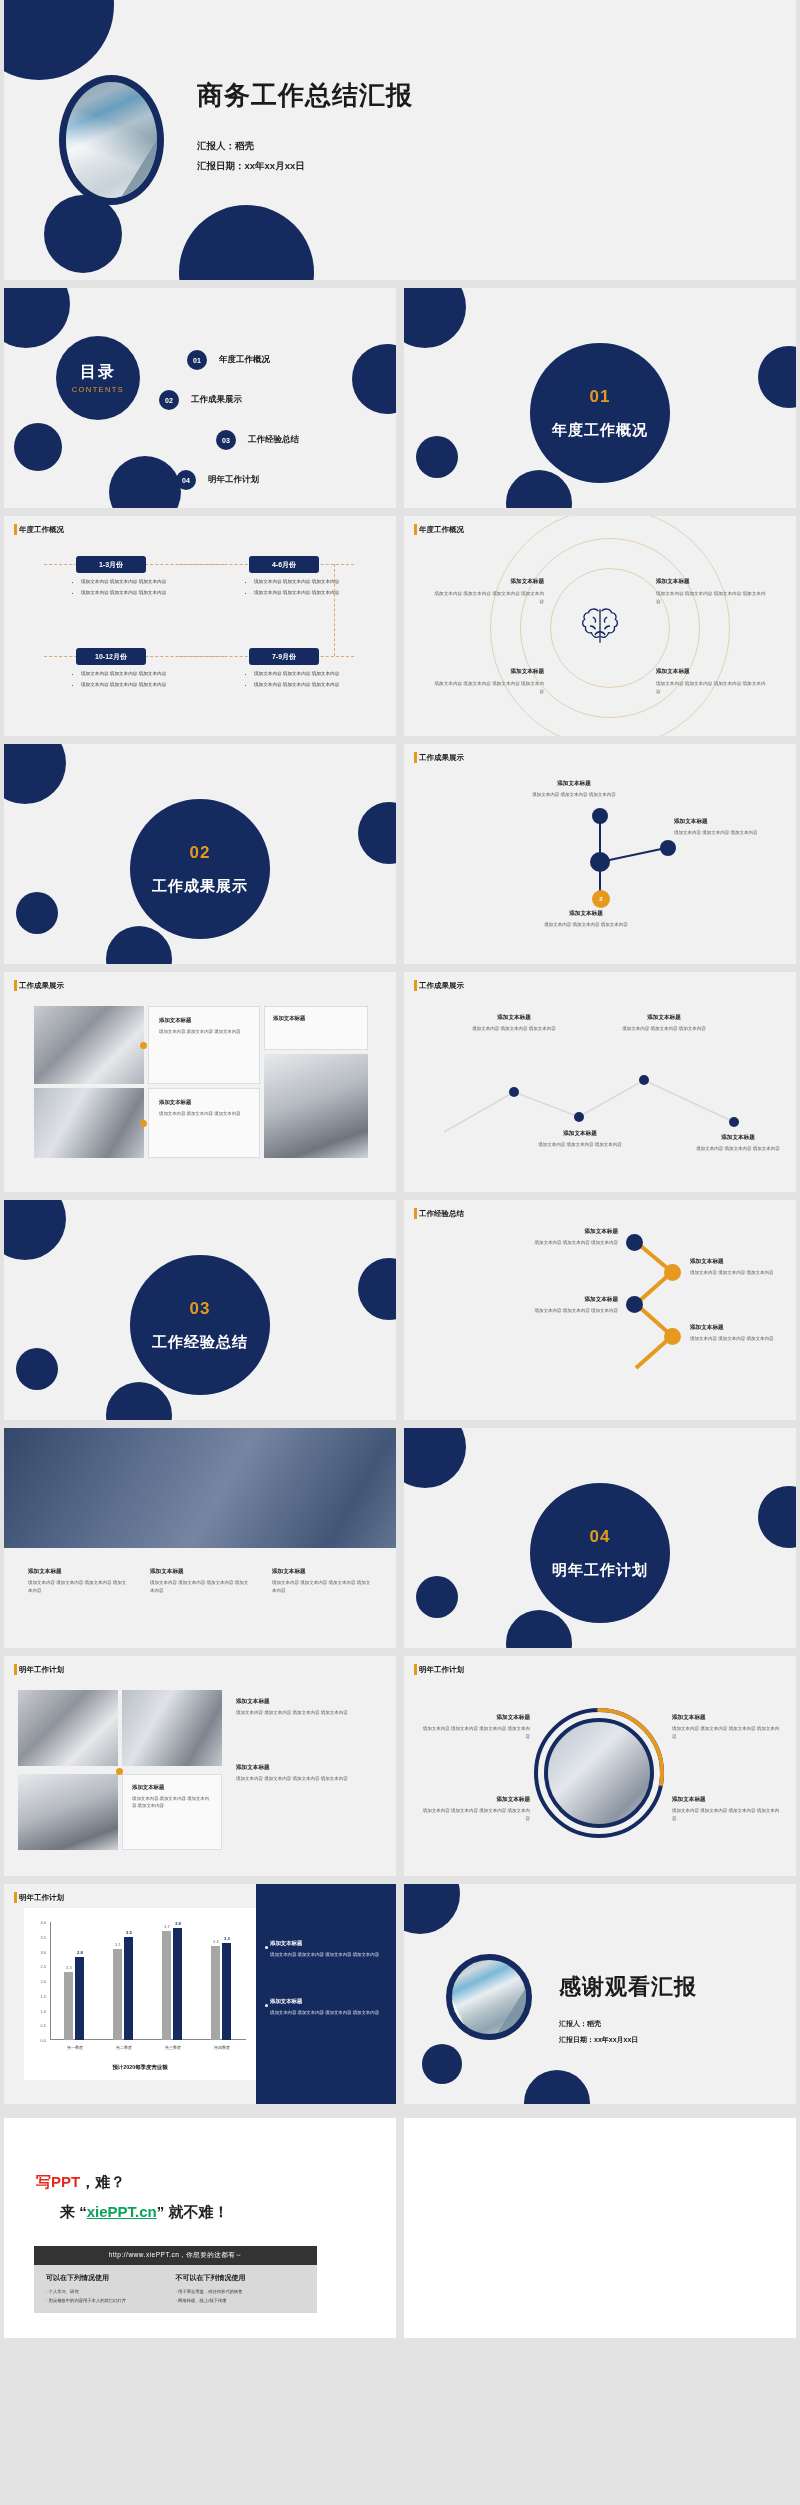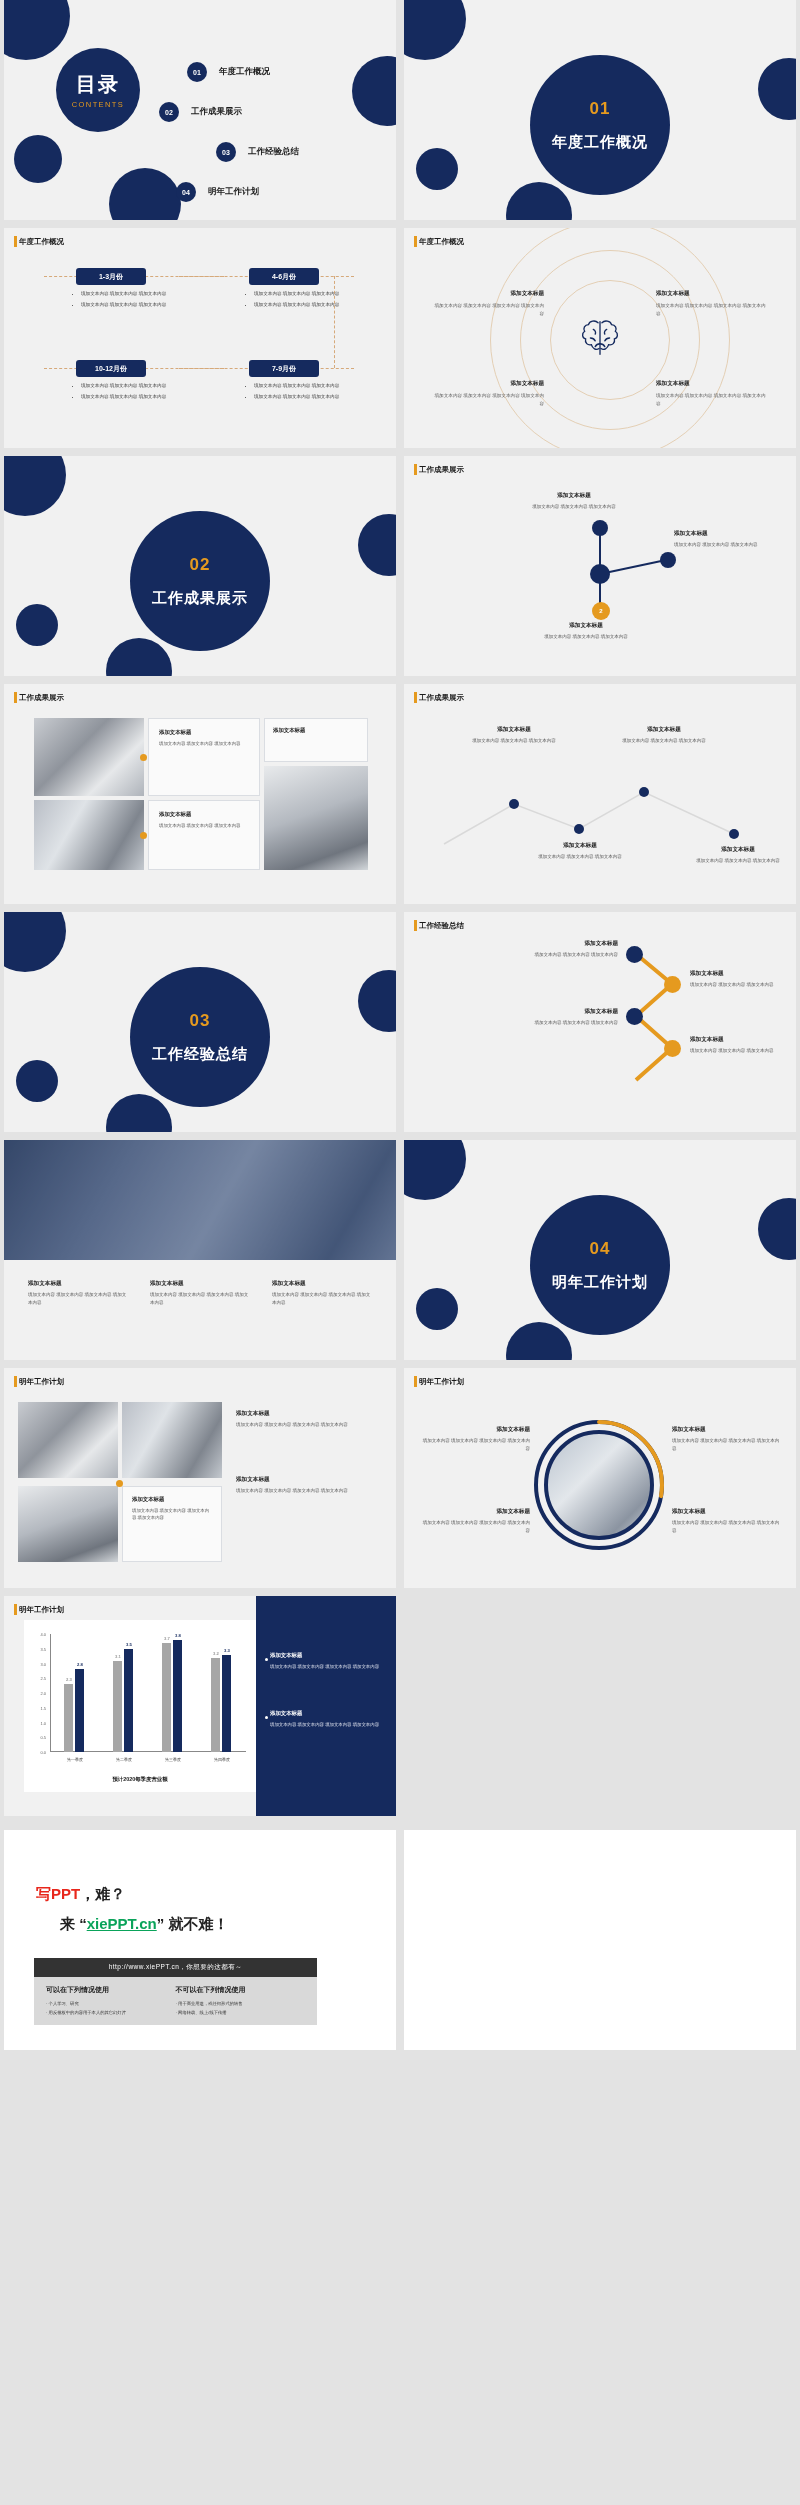--- a/index.html
+++ b/index.html
@@ -48,21 +48,21 @@
   
   .toc-c1 { width: 88px; height: 88px; left: -22px; top: -28px; }
   .toc-c2 { width: 48px; height: 48px; left: 10px; top: 135px; }
   .toc-c3 { width: 72px; height: 72px; left: 105px; top: 168px; }
   .toc-c4 { width: 70px; height: 70px; right: -26px; top: 56px; }
   .toc-main {
     position: absolute; left: 52px; top: 48px; width: 84px; height: 84px;
     border-radius: 50%; background: #152a5e; color: #fff;
     display: flex; flex-direction: column; align-items: center; justify-content: center;
   }
-  .toc-main .cn { font-size: 20px; font-weight: bold; letter-spacing: 2px; }
+  .toc-main .cn { font-size: 16px; font-weight: bold; letter-spacing: 2px; }
   .toc-main .en { font-size: 7.5px; color: #e59a1f; letter-spacing: 1.4px; margin-top: 2px; }
   .toc-item { position: absolute; display: flex; align-items: center; }
   .toc-item .num {
     width: 20px; height: 20px; border-radius: 50%; background: #152a5e; color: #fff;
     font-size: 7px; display: flex; align-items: center; justify-content: center; font-weight: bold;
   }
   .toc-item .lbl { font-size: 8.5px; font-weight: bold; color: #1b1b1b; margin-left: 12px; }
   .toc-i0 { left: 183px; top: 62px; }
   .toc-i1 { left: 155px; top: 102px; }
   .toc-i2 { left: 212px; top: 142px; }
@@ -177,20 +177,29 @@
   .wm-body { background: #d9d9d9; padding: 8px 12px; display: flex; }
   .wm-col { width: 50%; }
   .wm-col h4 { font-size: 7px; color: #1b1b1b; margin-bottom: 5px; }
   .wm-col p { font-size: 4.3px; color: #333; line-height: 2; }
 </style>
 </head>
 <body>
 
 <div class="deck">
 
+  <div class="slide full">
+    <div class="circle cover-c1"></div>
+    <div class="circle cover-c2"></div>
+    <div class="circle cover-c3"></div>
+    <div class="cover-photo"></div>
+    <div class="cover-title">商务工作总结汇报</div>
+    <div class="cover-sub a">汇报人：稻壳</div>
+    <div class="cover-sub b">汇报日期：xx年xx月xx日</div>
+  </div>
 
   <div class="slide">
     <div class="circle toc-c1"></div>
     <div class="circle toc-c2"></div>
     <div class="circle toc-c3"></div>
     <div class="circle toc-c4"></div>
     <div class="toc-main">
       <div class="cn">目录</div>
       <div class="en">CONTENTS</div>
     </div>
@@ -560,20 +569,29 @@
         <div class="bar-val" style="left: 148px; bottom: 154.1px; color: rgb(21, 42, 94); width: 12px; text-align: center;">3.8</div>
         <div class="cat-lbl" style="left: 129px; bottom: 30px;">第三季度</div>
         <div class="bar g" style="left: 187px; height: 94.4px; bottom: 40px; position: absolute;"></div>
         <div class="bar-val" style="left: 186px; bottom: 136.4px; color: rgb(153, 153, 153); width: 12px; text-align: center;">3.2</div>
         <div class="bar n" style="left: 198px; height: 97.35px; bottom: 40px; position: absolute;"></div>
         <div class="bar-val" style="left: 197px; bottom: 139.35px; color: rgb(21, 42, 94); width: 12px; text-align: center;">3.3</div>
         <div class="cat-lbl" style="left: 178px; bottom: 30px;">第四季度</div>
       </div>
   </div>
 
+  <div class="slide">
+    <div class="circle th-c1"></div>
+    <div class="circle th-c2"></div>
+    <div class="circle th-c3"></div>
+    <div class="th-photo"></div>
+    <div class="th-title">感谢观看汇报</div>
+    <div class="th-sub a">汇报人：稻壳</div>
+    <div class="th-sub b">汇报日期：xx年xx月xx日</div>
+  </div>
 
 </div>
 
 <div class="footer">
   <div class="wm">
     <div class="wm-l1">
       <span class="red">写PPT</span><span>，难？</span>
     </div>
     <div class="wm-l2">
       <span>来 “</span><span class="green">xiePPT.cn</span><span>” 就不难！</span>

